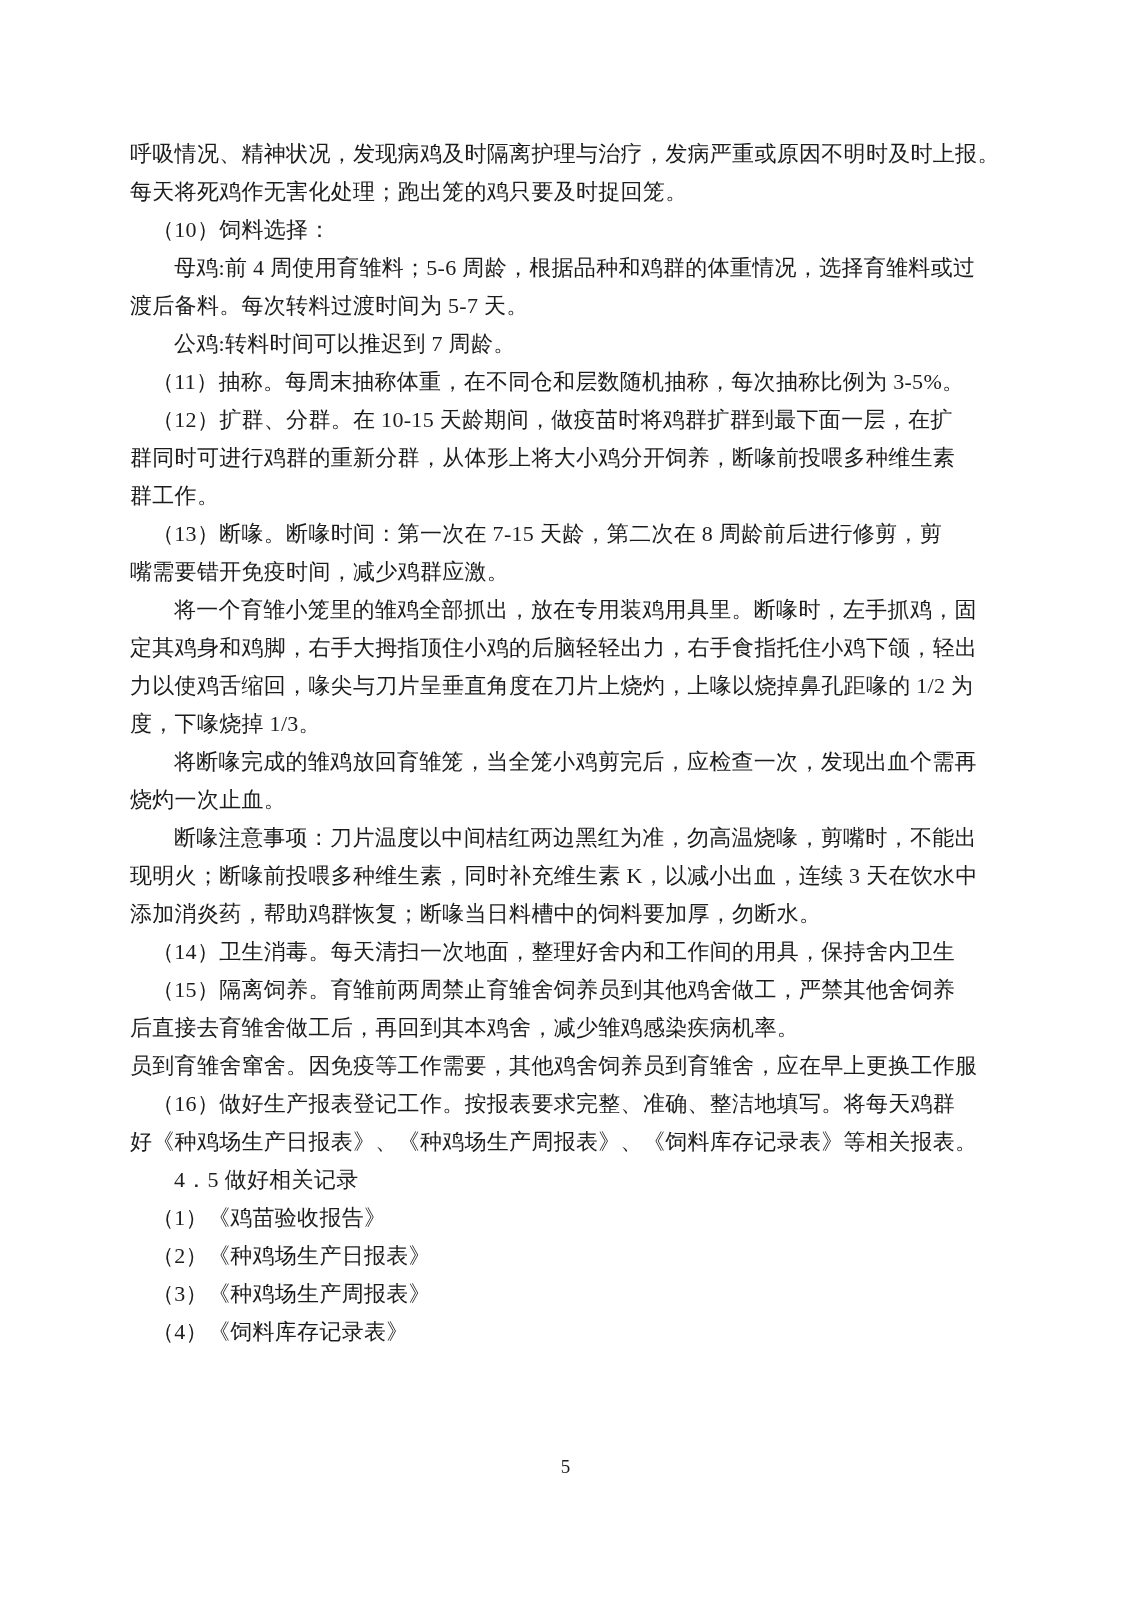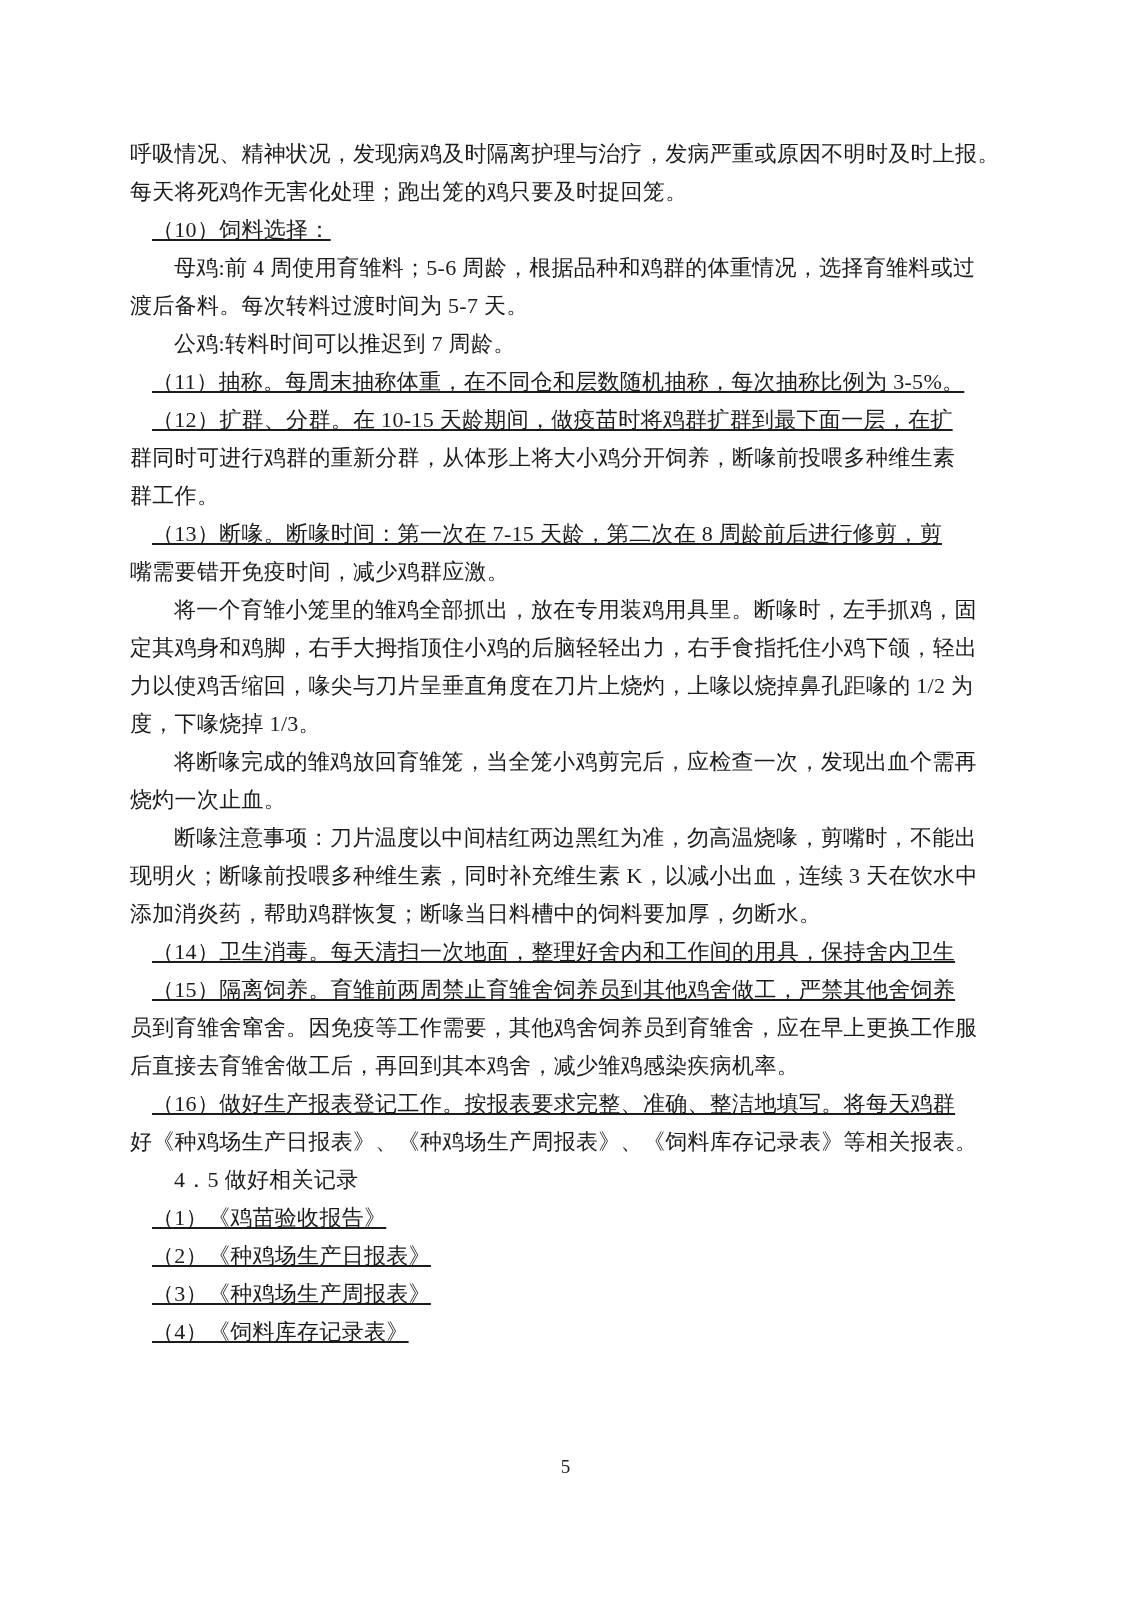--- a/index.html
+++ b/index.html
@@ -21,21 +21,21 @@
     top: 135px;
     width: 875px;
   }
   .line {
     font-size: 22px;
     line-height: 38px;
     color: #1c1c1c;
     white-space: nowrap;
     letter-spacing: 0.3px;
   }
-  .line.indent-1 { text-indent: 1em; text-decoration: underline; }
+  .line.indent-1 { text-indent: 1em; }
   .line.indent-2 { text-indent: 2em; }
   .footer {
     position: absolute;
     top: 1452px;
     left: 0;
     width: 100%;
     text-align: center;
   }
   .pageno {
     font-size: 19px;
@@ -65,22 +65,22 @@
       <div class="line">定其鸡身和鸡脚，右手大拇指顶住小鸡的后脑轻轻出力，右手食指托住小鸡下颌，轻出</div>
       <div class="line">力以使鸡舌缩回，喙尖与刀片呈垂直角度在刀片上烧灼，上喙以烧掉鼻孔距喙的 1/2 为</div>
       <div class="line">度，下喙烧掉 1/3。</div>
       <div class="line indent-2">将断喙完成的雏鸡放回育雏笼，当全笼小鸡剪完后，应检查一次，发现出血个需再</div>
       <div class="line">烧灼一次止血。</div>
       <div class="line indent-2">断喙注意事项：刀片温度以中间桔红两边黑红为准，勿高温烧喙，剪嘴时，不能出</div>
       <div class="line">现明火；断喙前投喂多种维生素，同时补充维生素 K，以减小出血，连续 3 天在饮水中</div>
       <div class="line">添加消炎药，帮助鸡群恢复；断喙当日料槽中的饲料要加厚，勿断水。</div>
       <div class="line indent-1">（14）卫生消毒。每天清扫一次地面，整理好舍内和工作间的用具，保持舍内卫生</div>
       <div class="line indent-1">（15）隔离饲养。育雏前两周禁止育雏舍饲养员到其他鸡舍做工，严禁其他舍饲养</div>
+      <div class="line">后直接去育雏舍做工后，再回到其本鸡舍，减少雏鸡感染疾病机率。</div>
       <div class="line">员到育雏舍窜舍。因免疫等工作需要，其他鸡舍饲养员到育雏舍，应在早上更换工作服</div>
-      <div class="line">后直接去育雏舍做工后，再回到其本鸡舍，减少雏鸡感染疾病机率。</div>
       <div class="line indent-1">（16）做好生产报表登记工作。按报表要求完整、准确、整洁地填写。将每天鸡群</div>
       <div class="line">好《种鸡场生产日报表》、《种鸡场生产周报表》、《饲料库存记录表》等相关报表。</div>
       <div class="line indent-2">4．5 做好相关记录</div>
       <div class="line indent-1">（1）《鸡苗验收报告》</div>
       <div class="line indent-1">（2）《种鸡场生产日报表》</div>
       <div class="line indent-1">（3）《种鸡场生产周报表》</div>
       <div class="line indent-1">（4）《饲料库存记录表》</div>
     </div>
   <div class="footer">
     <span class="pageno">5</span>

